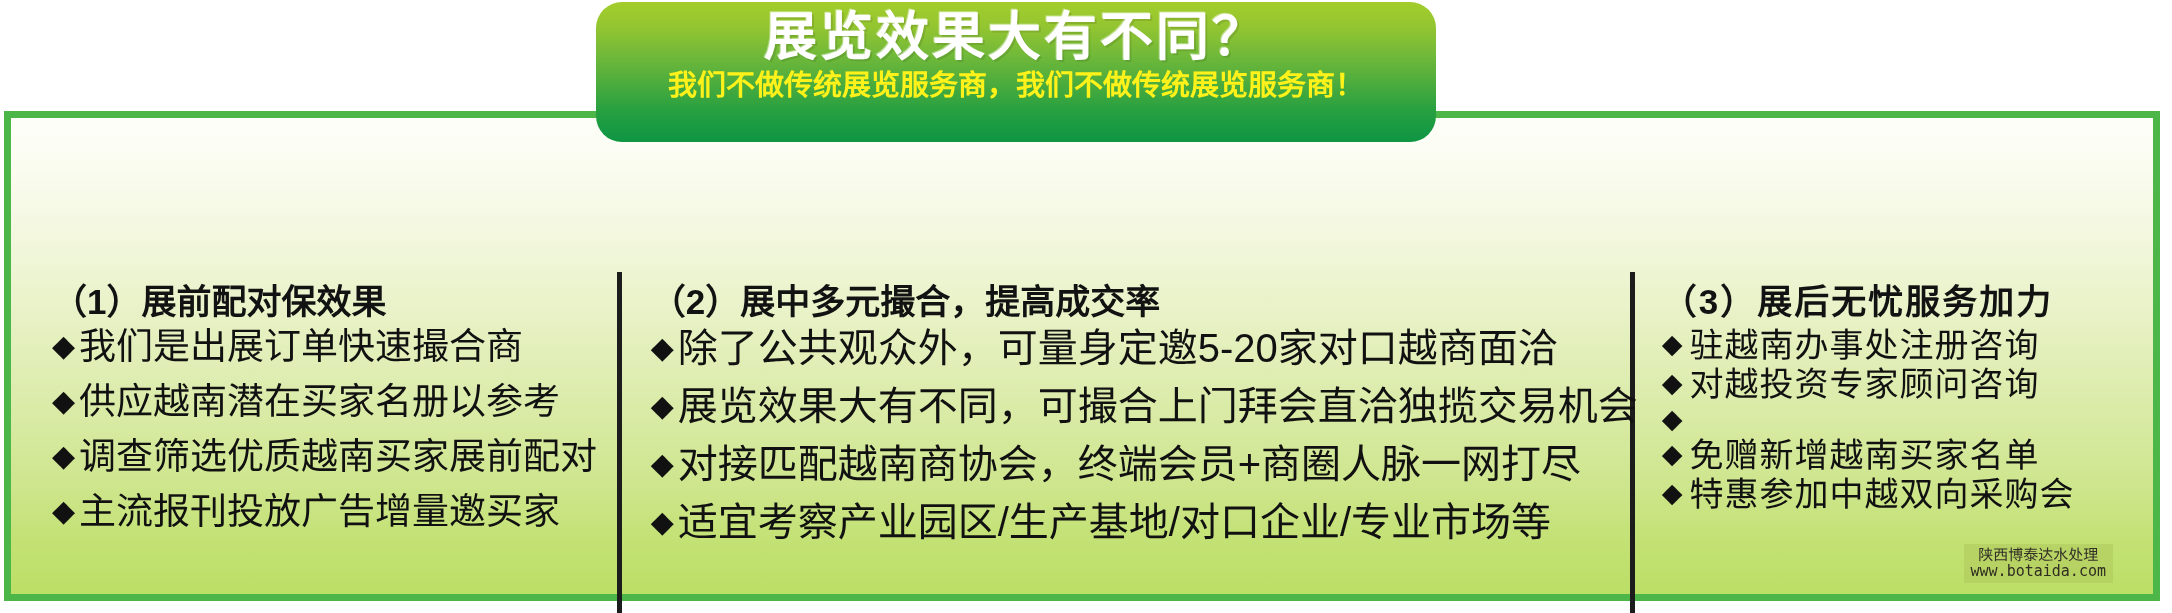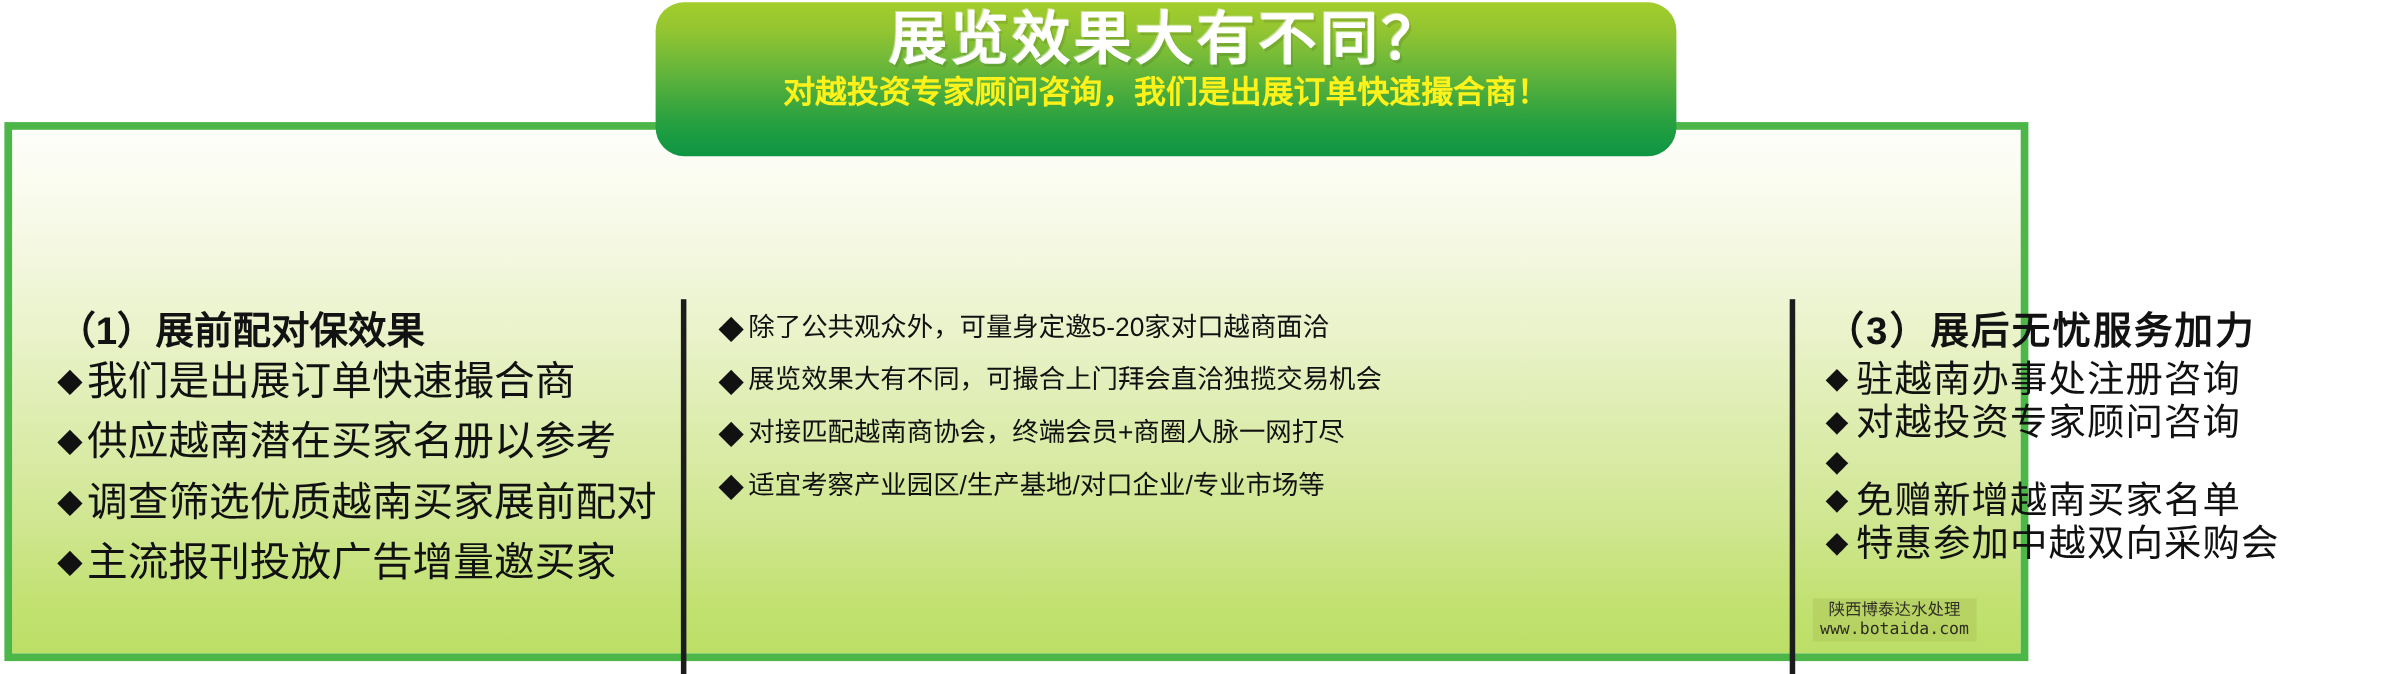--- a/index.html
+++ b/index.html
@@ -15,41 +15,41 @@
     background: #ffffff;
     font-family: "Liberation Sans", "DejaVu Sans", sans-serif;
     overflow: hidden;
   }
 
   
   .card {
     position: absolute;
     left: 4px;
     top: 111px;
-    width: 1840px;
+    width: 2156px;
     height: 490px;
     border: 7px solid #4cb648;
     box-sizing: border-box;
     background: linear-gradient(to bottom,
         #fdfef9 0%,
         #fbfdf2 8%,
         #f4f8e2 22%,
         #e9f2c8 40%,
         #dcecac 58%,
         #cfe68f 76%,
         #c2e172 90%,
         #bcdf66 100%);
   }
 
   
   .banner {
     position: absolute;
     left: 596px;
     top: 2px;
-    width: 928px;
+    width: 840px;
     height: 140px;
     border-radius: 26px;
     background: linear-gradient(to bottom,
         #a3cd2b 0%,
         #93c531 18%,
         #71b939 38%,
         #4cac3d 58%,
         #2aa140 76%,
         #179a42 90%,
         #0f9543 100%);
@@ -139,21 +139,21 @@
   }
   .bullet-text {
     font-size: 37px;
     line-height: 1;
   }
 
   .col-1 .bullets li { margin-bottom: 18px; }
   .col-1 .bullet-text { font-size: 37px; }
 
   .col-2 .bullets li { margin-bottom: 18px; }
-  .col-2 .bullet-text { font-size: 24px; }
+  .col-2 .bullet-text { font-size: 40px; }
 
   .col-3 .bullets li { margin-bottom: 5px; }
   .col-3 .bullet-text { font-size: 34px; letter-spacing: 1px; }
   .col-3 .bullet-mark { font-size: 27px; margin-right: 7px; }
 
   
   .watermark {
     position: absolute;
     right: 40px;
     bottom: 11px;
@@ -203,20 +203,21 @@
           <li>
             <span class="bullet-mark">◆</span>
             <span class="bullet-text">主流报刊投放广告增量邀买家</span>
           </li>
         </ul>
       </div>
 
       <div class="divider"></div>
 
       <div class="col col-2">
+        <h2 class="col-head">（2）展中多元撮合，提高成交率</h2>
         <ul class="bullets">
           <li>
             <span class="bullet-mark">◆</span>
             <span class="bullet-text">除了公共观众外，可量身定邀5-20家对口越商面洽</span>
           </li>
           <li>
             <span class="bullet-mark">◆</span>
             <span class="bullet-text">展览效果大有不同，可撮合上门拜会直洽独揽交易机会</span>
           </li>
           <li>
@@ -261,16 +262,16 @@
 
     <div class="watermark">
       <span class="wm-line1">陕西博泰达水处理</span>
       <span class="wm-line2">www.botaida.com</span>
     </div>
 
   </div>
 
   <div class="banner">
     <h1 class="banner-title">展览效果大有不同？</h1>
-    <p class="banner-sub">对越投资专家顾问咨询，我们是出展订单快速撮合商！</p>
+    <p class="banner-sub">我们不做传统展览服务商，我们不做传统展览服务商！</p>
   </div>
 
 </div>
 
 </body></html>

